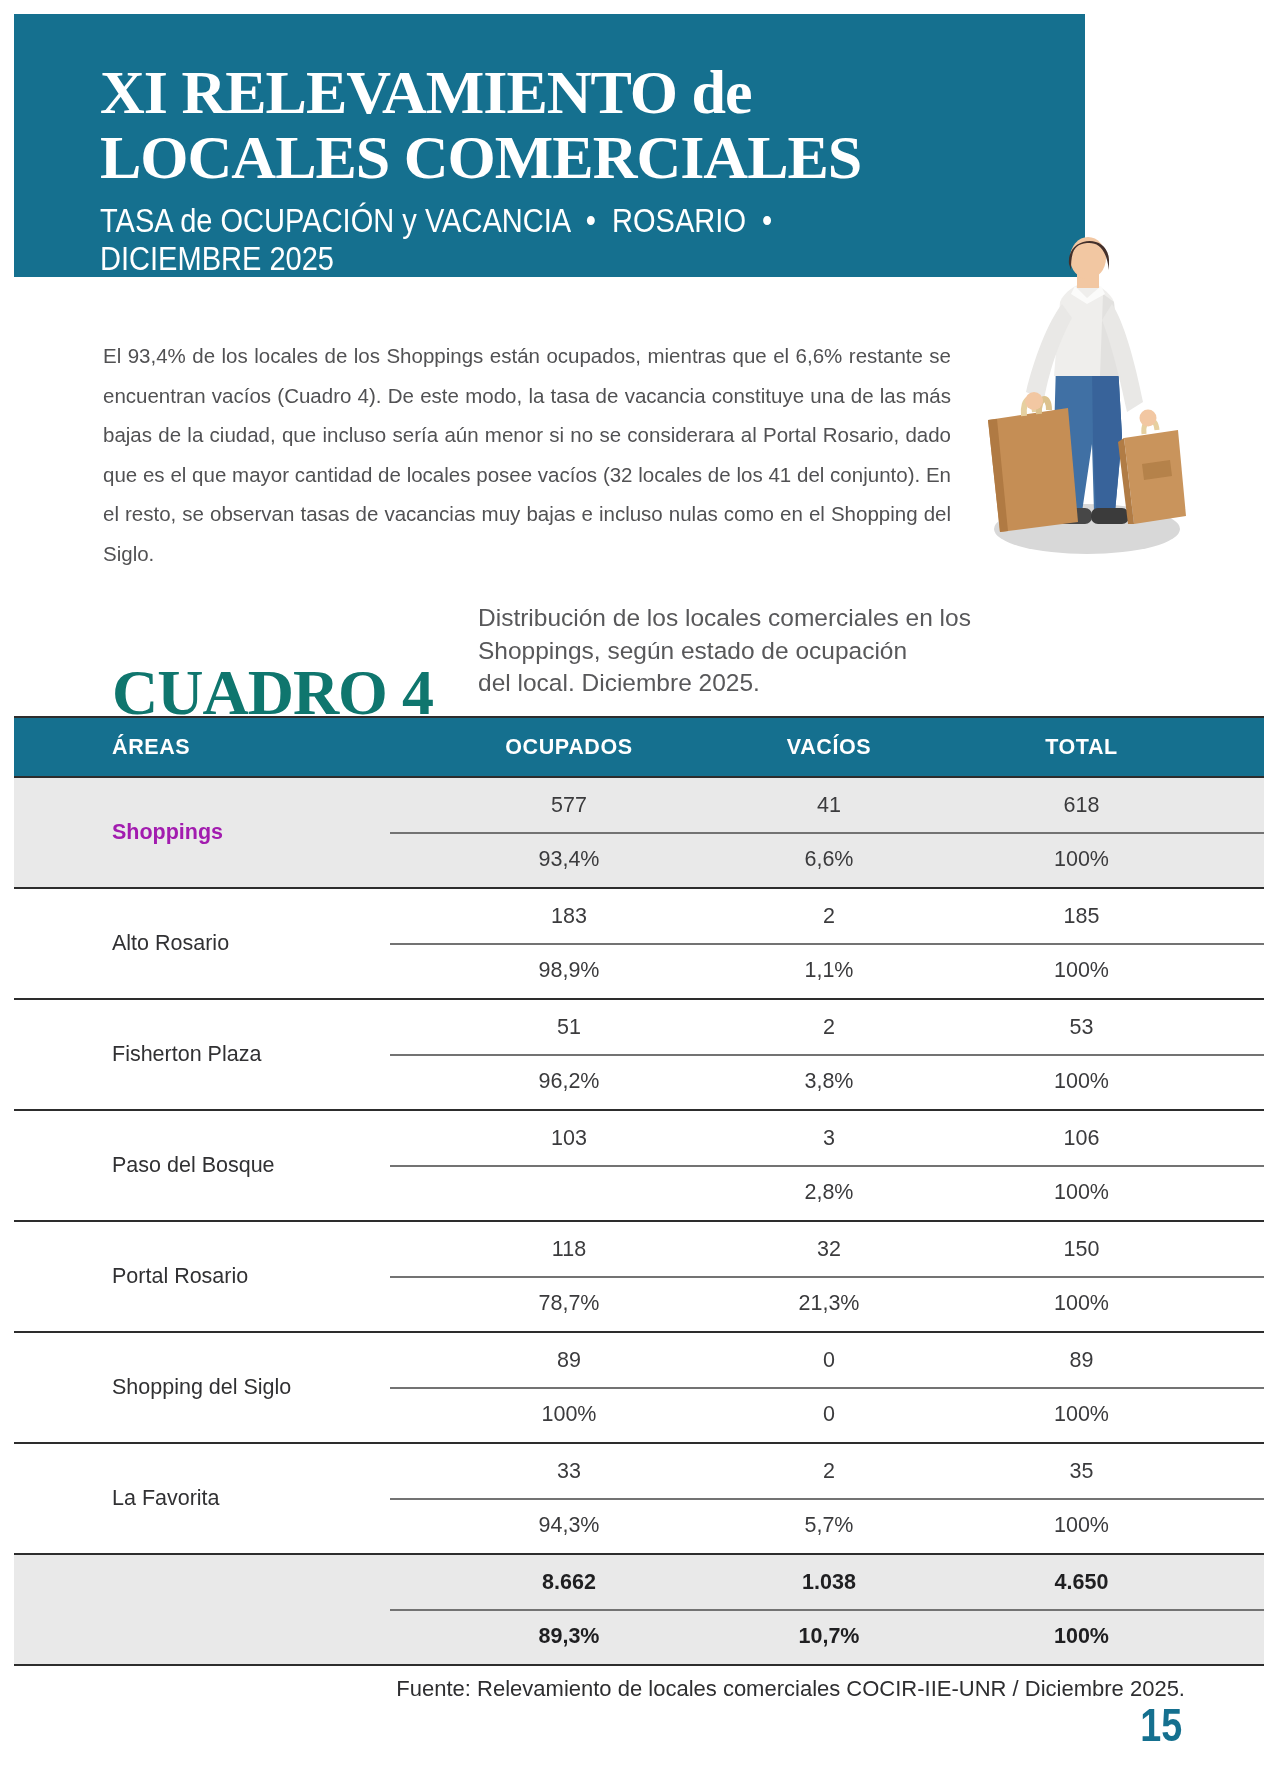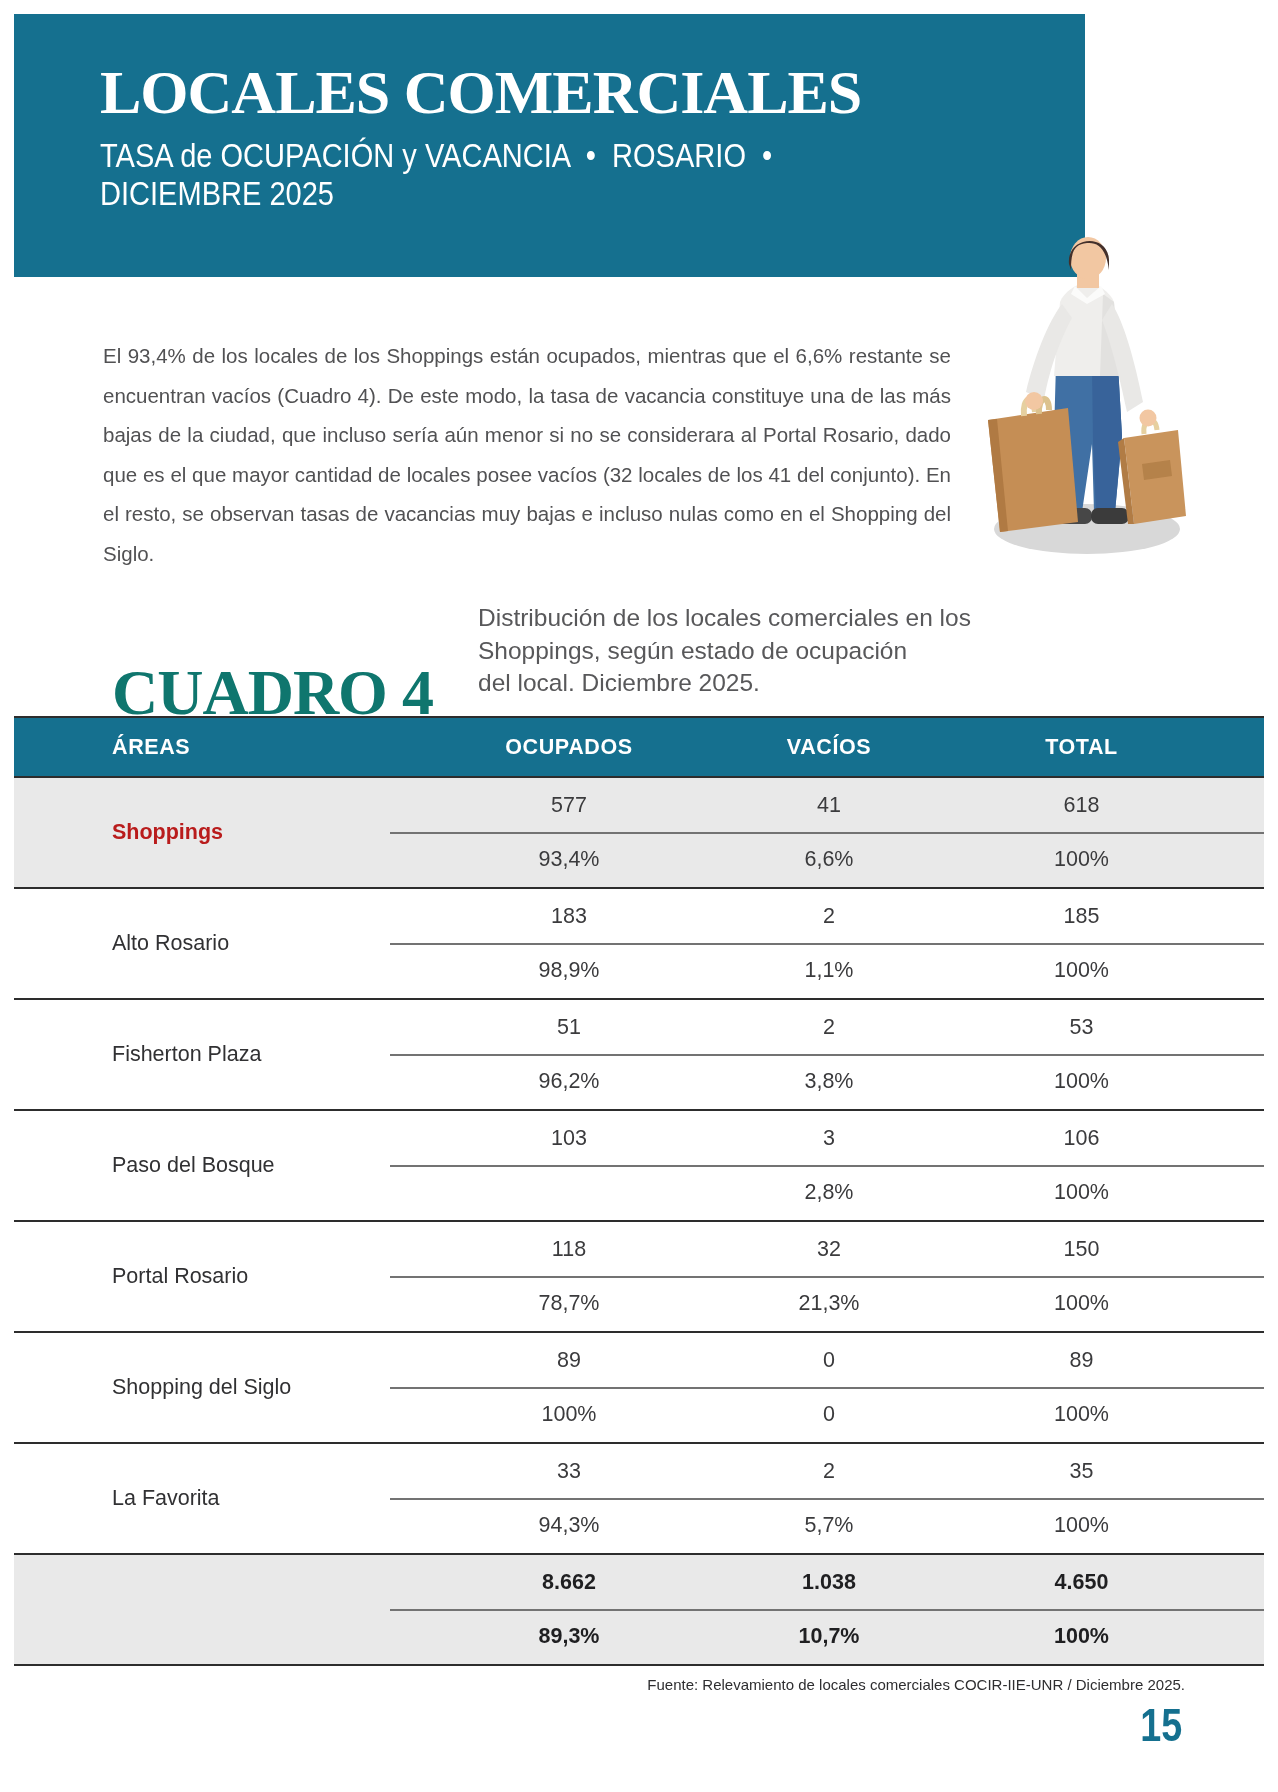--- a/index.html
+++ b/index.html
@@ -64,44 +64,45 @@
   }
   .tgroup.hl { background:#e9e9e9; }
   .cell {
     display:flex; align-items:center; justify-content:center;
     font-size:21.5px; color:#3b3b3d;
   }
   .cell.area {
     grid-row:1/3; grid-column:1; justify-content:flex-start;
     padding-left:98px; color:#313133;
   }
-  .cell.bold { font-weight:bold; color:#b91c1c; }
+  .cell.bold { font-weight:bold; color:#a21caf; }
   .tgroup.boldvals .cell { font-weight:bold; color:#1f1f21; }
   .hdiv {
     position:absolute; left:376px; right:0; top:53.5px; height:2px;
     background:#737373;
   }
 
   
   .source {
     position:absolute; left:14px; top:1676px; width:1250px;
     text-align:right; padding-right:79px;
-    font-size:15px; color:#2e2e30;
+    font-size:22px; color:#2e2e30;
   }
   .pagenum {
     position:absolute; top:1698px; right:96px;
     font-size:46px; font-weight:bold; color:#15708F;
     transform:scaleX(.82); transform-origin:right center;
   }
 </style>
 </head>
 <body>
 
 <div class="banner">
   <div class="banner-title">
+    <div>XI RELEVAMIENTO de</div>
     <div>LOCALES COMERCIALES</div>
   </div>
   <div class="banner-subtitle">TASA de OCUPACIÓN y VACANCIA  •  ROSARIO  •  DICIEMBRE 2025</div>
 </div>
 
 <svg class="shopper" viewBox="0 0 218 334" aria-hidden="true">
   <ellipse cx="115" cy="305" rx="93" ry="25" fill="#d8d8d8"></ellipse>
 
   <polygon points="84,140 146,140 150,212 143,288 122,288 120,220 110,288 87,288 82,210" fill="#4070a4"></polygon>
   <polygon points="120,145 146,142 150,212 143,288 124,288 121,220" fill="#38639a"></polygon>

